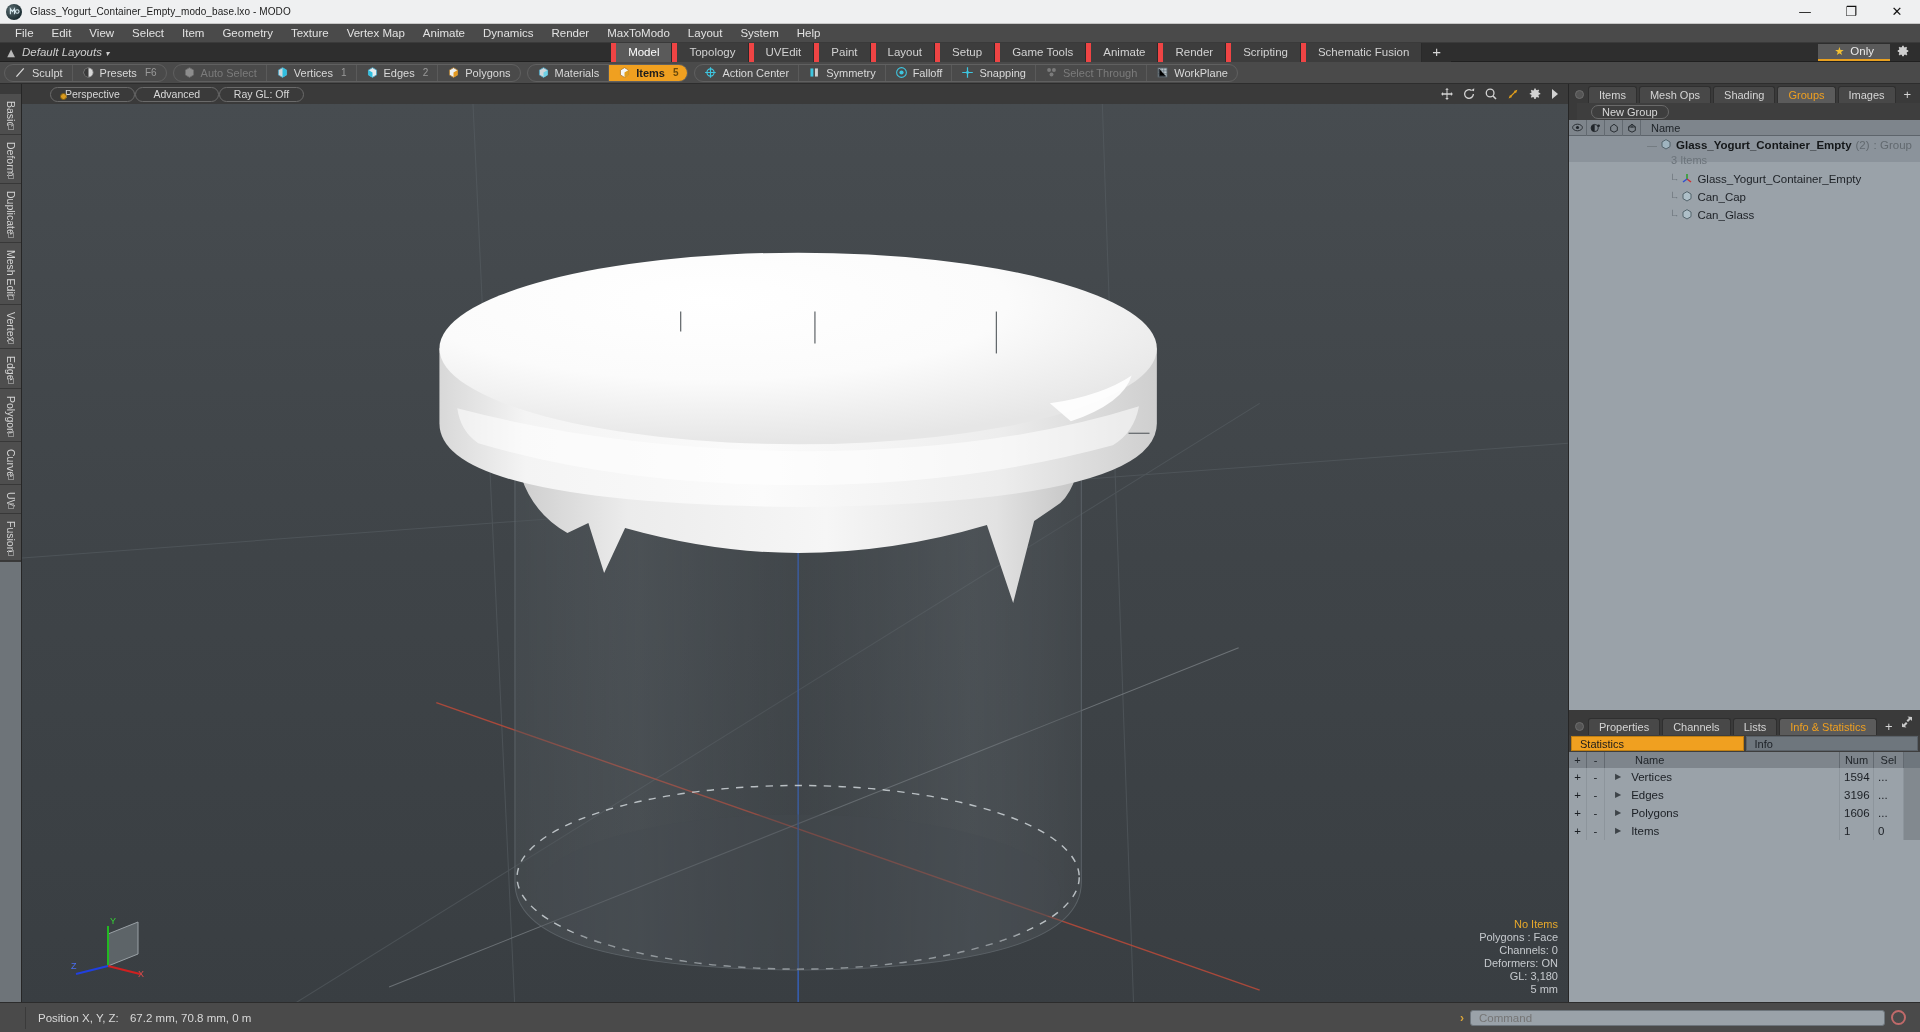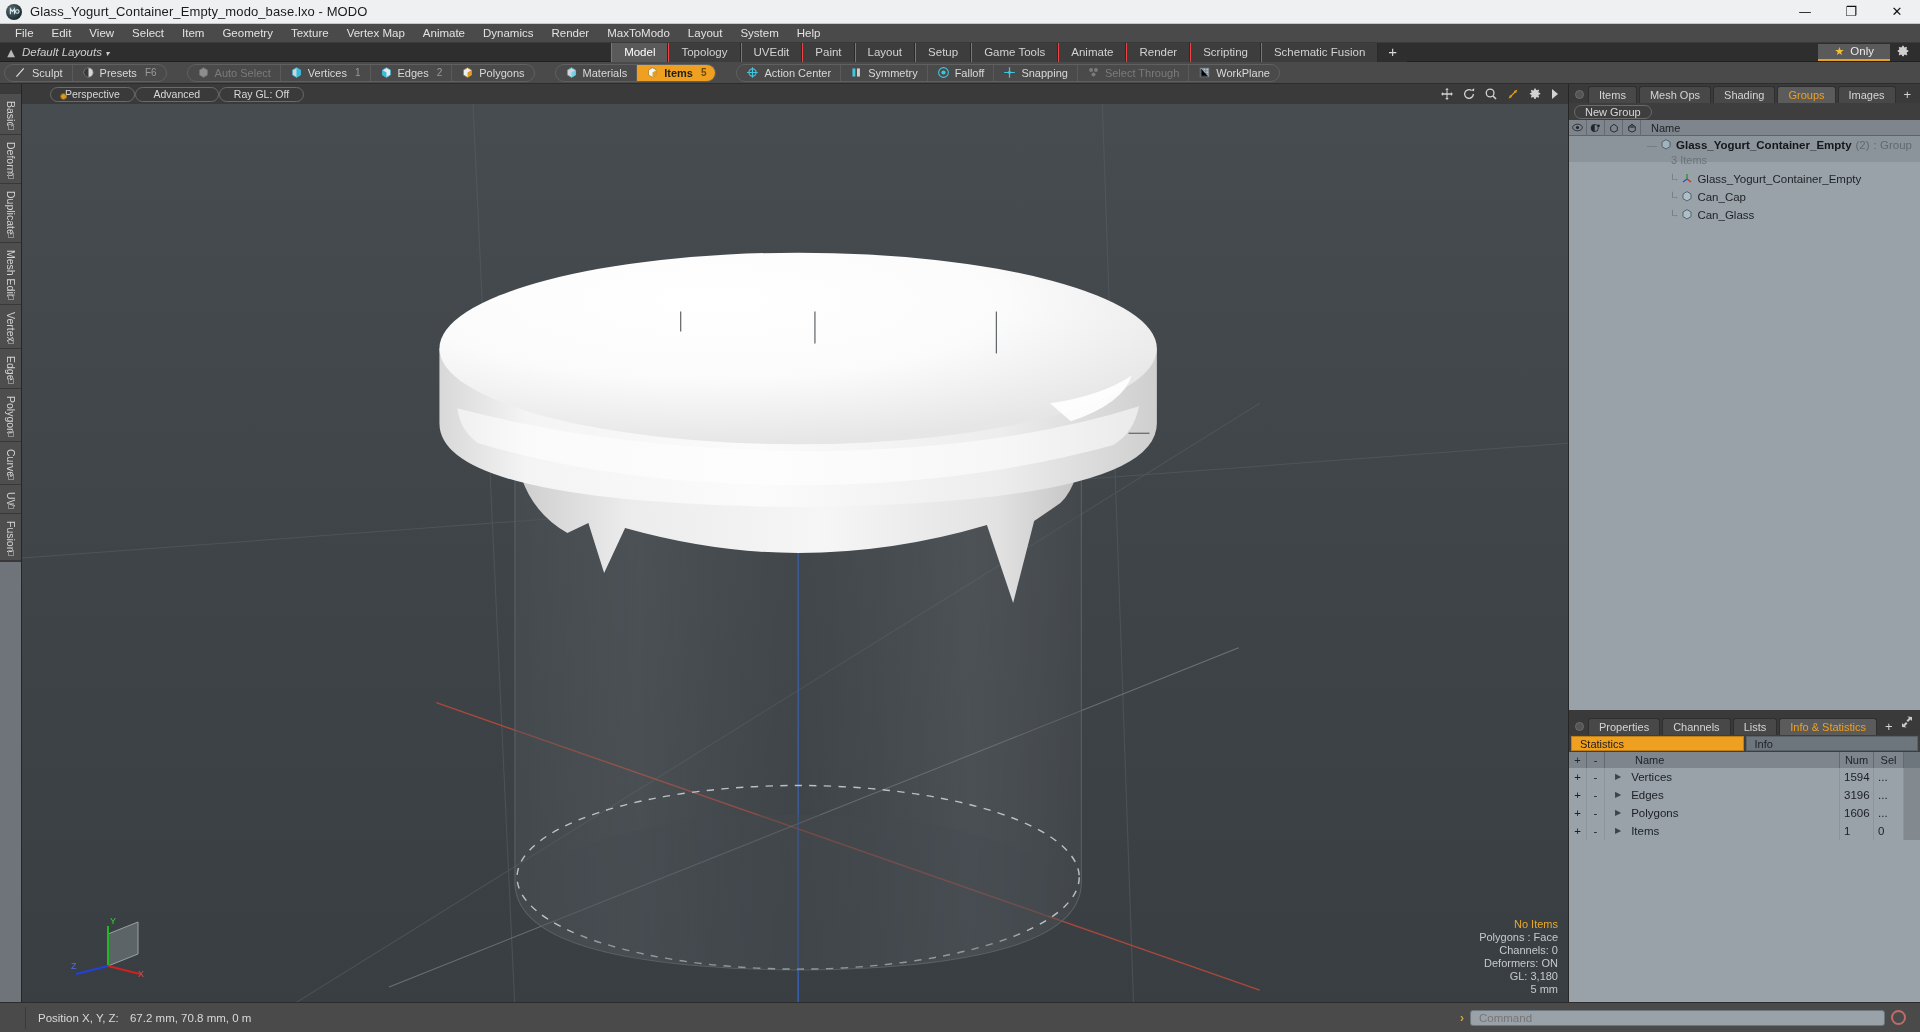--- a/index.html
+++ b/index.html
@@ -16,21 +16,21 @@
   #titlebar {
     height: 24px; background: #eff0f1; display: flex; align-items: center;
     border-bottom: 1px solid #c8c8c8;
   }
   #titlebar .appicon {
     width: 16px; height: 16px; margin: 0 8px 0 6px; border-radius: 50%;
     background: radial-gradient(circle at 35% 35%, #5c6f74 0%, #1d2e33 70%);
     display: flex; align-items: center; justify-content: center;
     color: #cfe3e8; font-size: 10px; font-weight: bold; flex: none;
   }
-  #titlebar .title { font-size: 13px; color: #1b1b1b; letter-spacing: 0.1px; }
+  #titlebar .title { font-size: 10px; color: #1b1b1b; letter-spacing: 0.1px; }
   #titlebar .wincontrols { margin-left: auto; display: flex; height: 24px; }
   #titlebar .wc {
     width: 46px; height: 24px; display: flex; align-items: center; justify-content: center;
     font-size: 13px; color: #111; font-family: "DejaVu Sans", sans-serif;
   }
 
   
   #menubar {
     height: 19px; background: #4a4a4a; display: flex; align-items: center;
     padding-left: 6px; border-bottom: 1px solid #3a3a3a;
@@ -48,38 +48,38 @@
   }
   #layoutbar .lb-arrow {
     width: 22px; text-align: center; color: #b9b9b9; font-size: 10px;
     font-family: "DejaVu Sans", sans-serif;
   }
   #layoutbar .lb-label { font-size: 11.5px; color: #cfcfcf; padding-right: 12px; font-style: italic; }
   #layoutbar .lb-caret { font-size: 8px; color: #cfcfcf; }
   #layoutbar .tabs { display: flex; align-items: flex-end; height: 19px; margin-left: 490px; }
   #layoutbar .ltab {
     font-size: 11.5px; color: #d2d2d2; padding: 0 12px; height: 19px; line-height: 19px;
-    background: #3d3d3d; border-left: 1px solid #ef4444; border-right: 1px solid #2a2a2a;
+    background: #3d3d3d; border-left: 5px solid #ef4444; border-right: 1px solid #2a2a2a;
     white-space: nowrap;
   }
   #layoutbar .ltab.active { background: #5a5a5a; color: #ffffff; }
   #layoutbar .ltab.plus { background: #2e2e2e; border: none; color: #d8d8d8; font-size: 15px; padding: 0 10px; line-height: 17px; }
   #layoutbar .right { margin-left: auto; display: flex; align-items: center; padding-right: 4px; }
   #layoutbar .only-btn {
     display: flex; align-items: center; gap: 6px; background: #5a5a5a;
     border-bottom: 2px solid #e8a020; padding: 0 16px; height: 17px;
     font-size: 11.5px; color: #e9e9e9;
   }
   #layoutbar .only-btn .star { color: #f2c033; font-size: 11px; }
   #layoutbar .gear { width: 26px; text-align: center; color: #cfcfcf; font-size: 13px; }
 
   
   #toolrow {
     height: 22px; background: #4a4a4a; display: flex; align-items: center;
-    padding: 0 4px; gap: 20px; border-bottom: 1px solid #2d2d2d;
+    padding: 0 4px; gap: 6px; border-bottom: 1px solid #2d2d2d;
   }
   .tgroup {
     display: flex; align-items: center; height: 18px;
     border: 1px solid #606060; border-radius: 9px; background: #4a4a4a; overflow: hidden;
   }
   .tbtn {
     display: flex; align-items: center; gap: 5px; height: 18px; padding: 0 9px;
     font-size: 11px; color: #d9d9d9; white-space: nowrap;
     border-right: 1px solid #5a5a5a;
   }
@@ -150,21 +150,21 @@
   }
   .panel-tabbar .ptab {
     font-size: 11px; color: #d5d5d5; padding: 0 10px; height: 17px; line-height: 17px;
     background: #484848; border: 1px solid #2f2f2f; border-bottom: none;
     border-radius: 3px 3px 0 0; margin-right: 2px; white-space: nowrap;
   }
   .panel-tabbar .ptab.active { background: #5b5b5b; color: #f0a020; }
   .panel-tabbar .ptab.plus { background: transparent; border: none; color: #d5d5d5; font-size: 13px; padding: 0 6px; }
   .panel-tabbar .pright { margin-left: auto; display: flex; align-items: center; gap: 6px; padding: 0 6px 3px 0; }
 
-  .subbar { height: 17px; background: #3e3e3e; display: flex; align-items: center; padding: 0 5px; }
+  .subbar { height: 17px; background: #3e3e3e; display: flex; align-items: center; padding: 0 14px; margin-left: 8px; }
   .subbar .newgroup {
     font-size: 11px; color: #d8d8d8; border: 1px solid #6a6a6a; border-radius: 8px;
     height: 14px; line-height: 12px; padding: 0 10px;
   }
 
   .list-header {
     height: 16px; background: #7e858c; display: flex; align-items: center;
     font-size: 11px; color: #20252a; border-bottom: 1px solid #5d646b;
   }
   .list-header .colico { width: 12px; display:flex; align-items:center; justify-content:center; border-right: 1px solid #636a71; height: 16px;}

